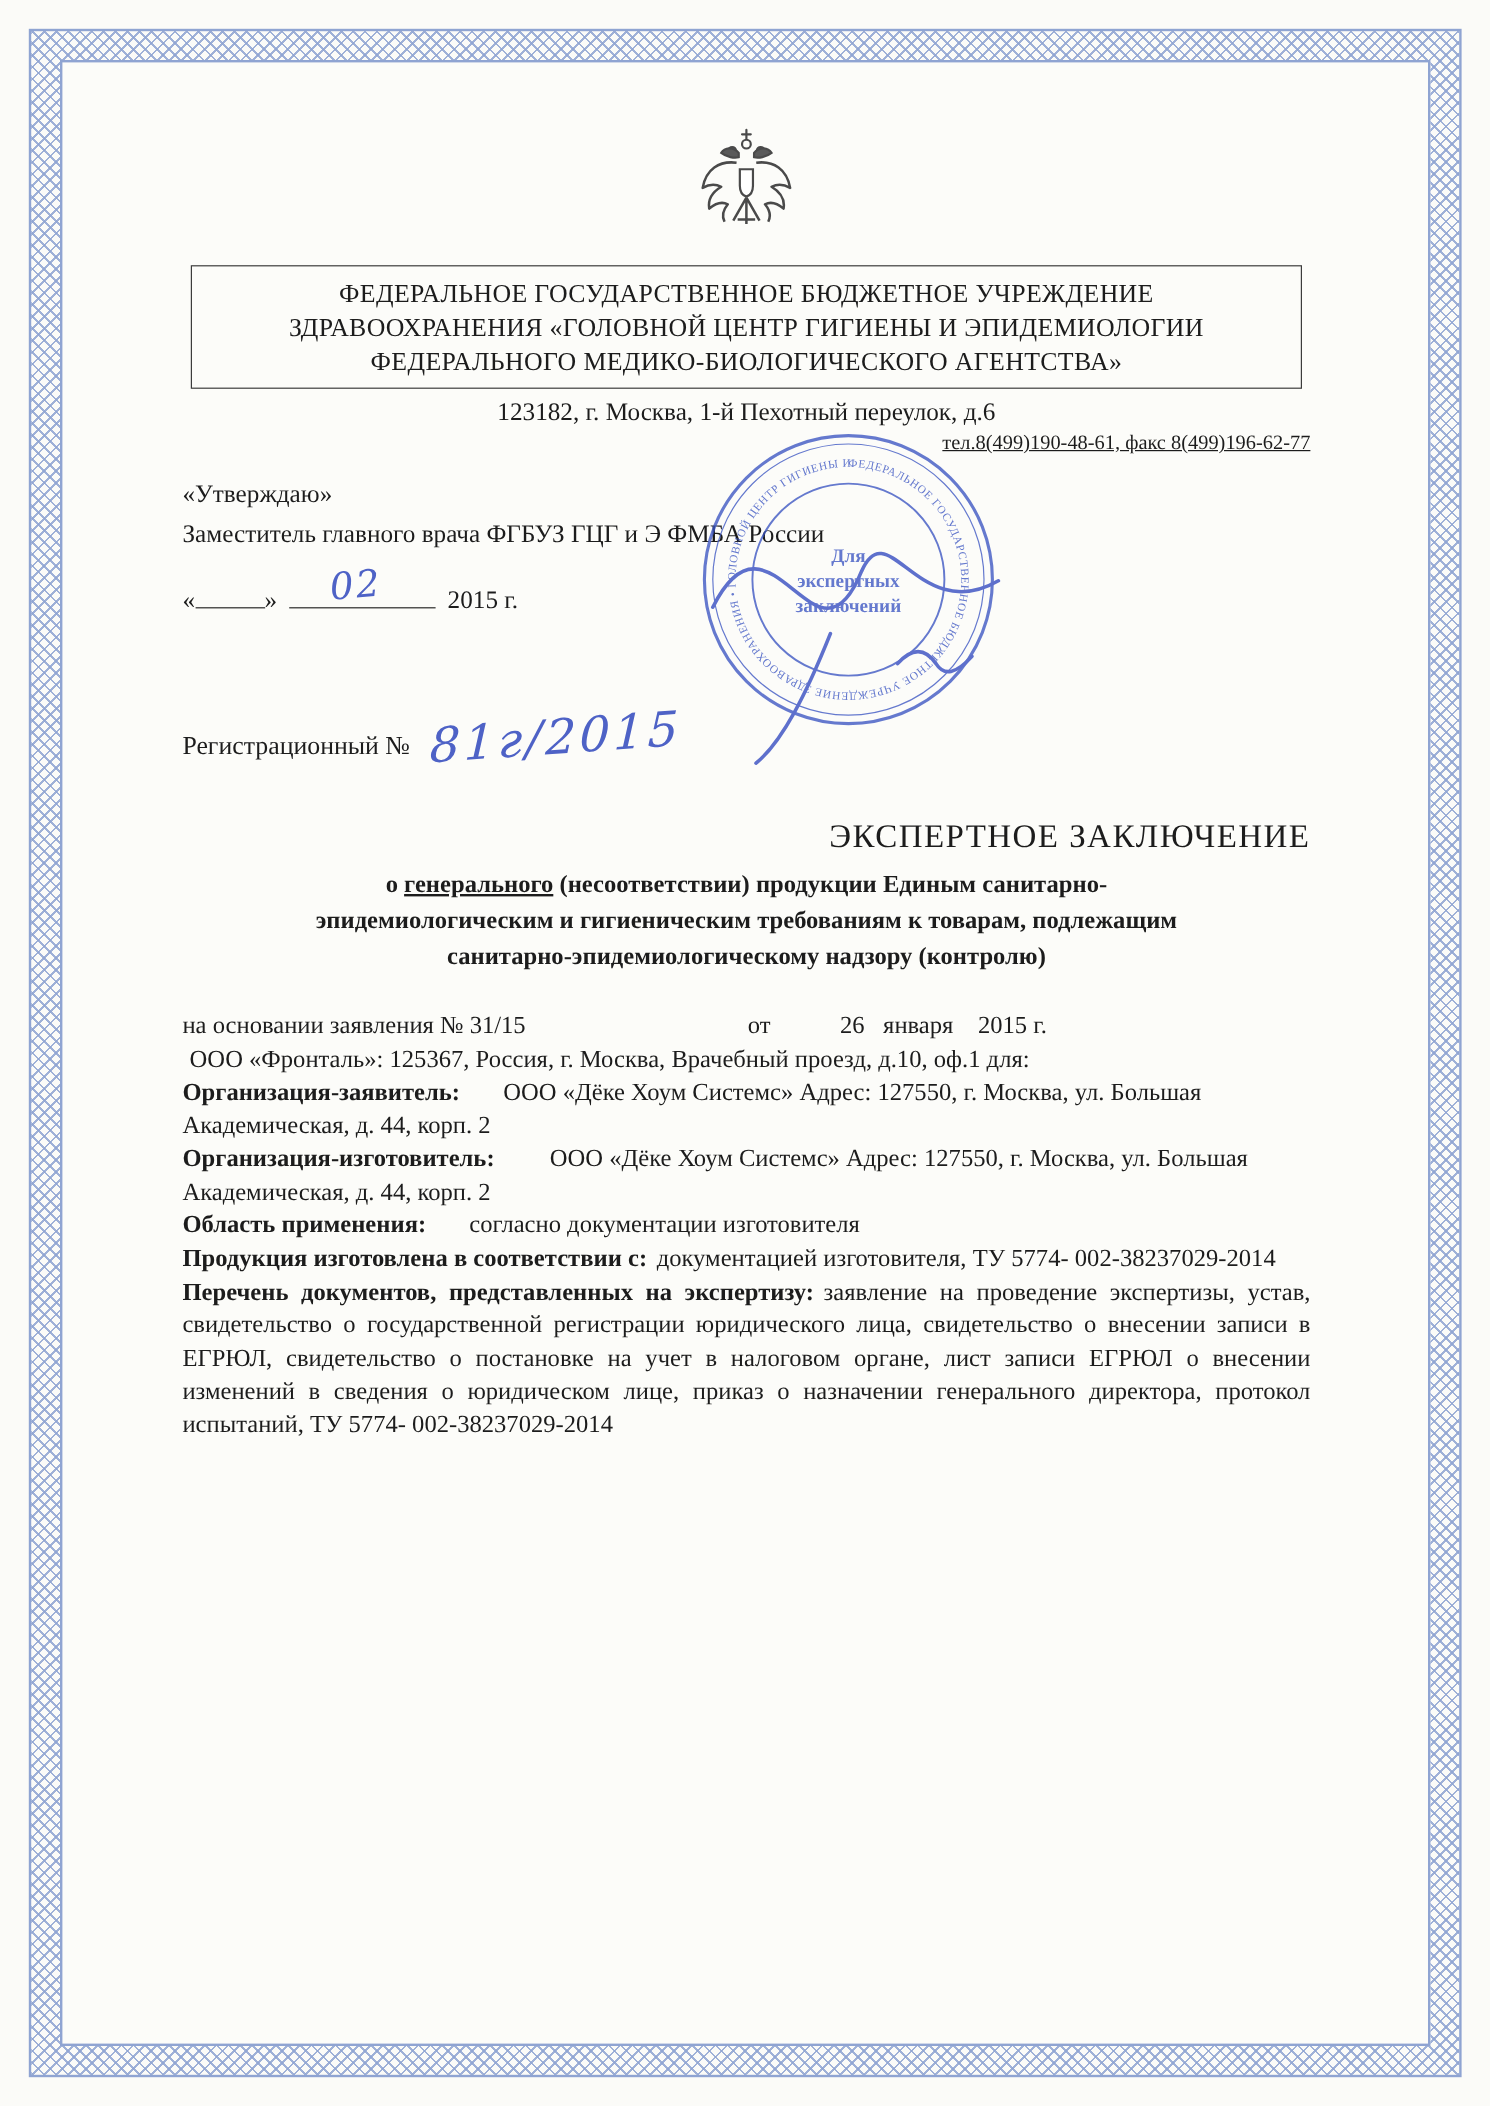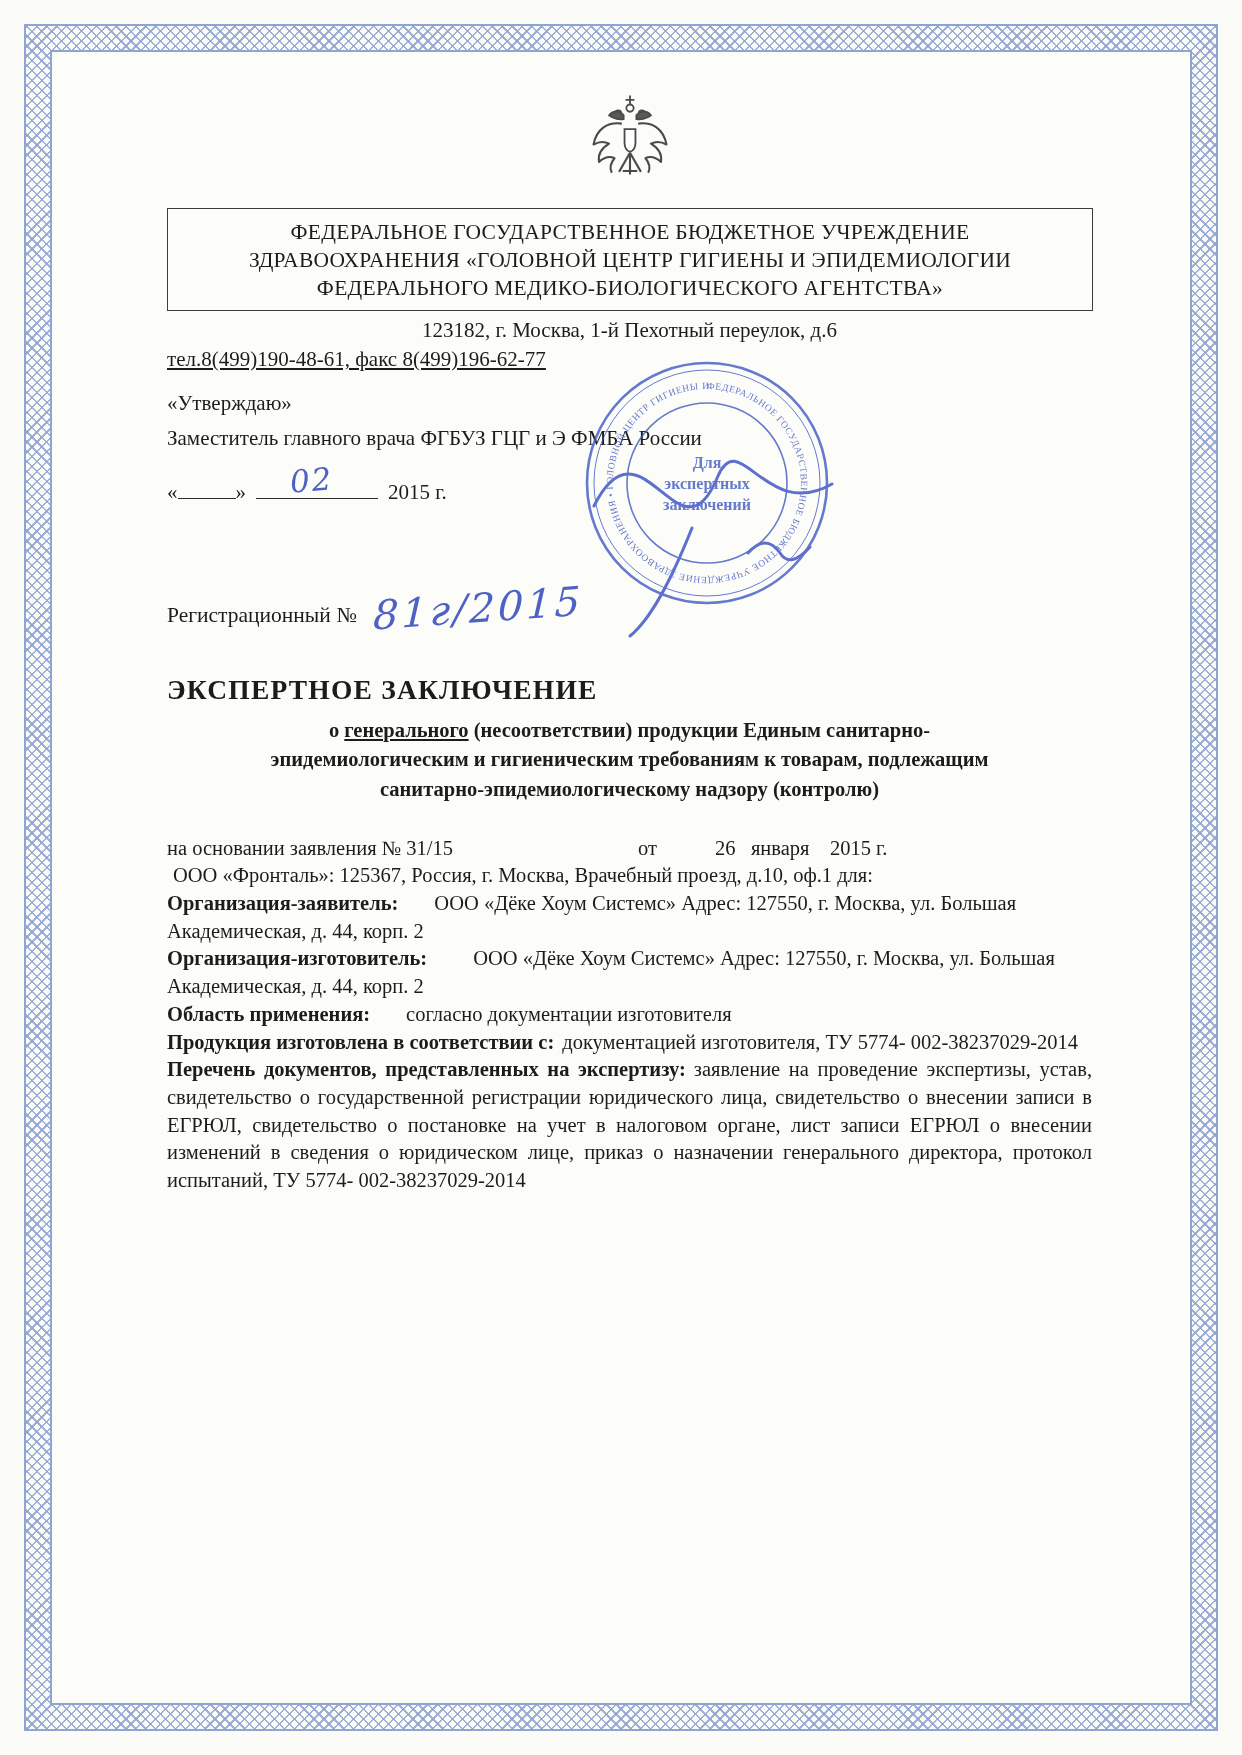--- a/index.html
+++ b/index.html
@@ -20,40 +20,39 @@
       repeating-linear-gradient(-45deg, rgba(143,164,210,.85) 0 1.6px, transparent 1.6px 7px);
     z-index: 0;
   }
   .frame-inner {
     position: absolute; inset: 24px;
     background: #fcfcf9;
     border: 2px solid #8fa4d2;
   }
   .content {
     position: absolute; inset: 52px;
-    padding: 16px 98px 0 100px;
+    padding: 28px 98px 0 100px;
     z-index: 2;
     font-size: 20.5px;
     line-height: 1.35;
-    margin-left: 15px;
   }
   .emblem-row { text-align: center; margin-top: 24px; }
   .emblem { display: inline-block; }
   .org-box {
     margin: 12px auto 0 auto;
     width: 912px;
     border: 1.5px solid #3c3c3c;
     padding: 9px 6px 7px 6px;
     text-align: center;
     font-size: 21.5px;
     line-height: 1.32;
     letter-spacing: .3px;
   }
   .addr { text-align: center; margin-top: 5px; font-size: 21px; }
-  .phone { text-align: left; margin-top: 1px; font-size: 21px; text-decoration: underline; }
+  .phone { text-align: right; margin-top: 1px; font-size: 17px; text-decoration: underline; }
   .approval { margin-top: 16px; padding-right: 86px; font-size: 21px; }
   .approve-word { margin-bottom: 6px; }
   .approve-pos { margin-bottom: 26px; }
   .sig-row { margin-bottom: 18px; }
   .sig-line {
     display: inline-block; width: 288px; height: 20px;
     border-bottom: 1.6px solid #2a2a2a; margin-right: 14px;
   }
   .date-row { position: relative; }
   .blank { display: inline-block; border-bottom: 1.6px solid #2a2a2a; height: 20px; vertical-align: baseline; }
@@ -69,22 +68,22 @@
     position: absolute; left: 34px; top: -18px;
     font-size: 31px; transform: rotate(-5deg); letter-spacing: 2px;
   }
   .reg-row { margin-top: 74px; font-size: 21.5px; }
   .reg-number {
     font-size: 40px; letter-spacing: 3px;
     display: inline-block; margin-left: 16px;
     transform: rotate(-4deg) skewX(-6deg);
   }
   .title {
-    margin-top: 36px; text-align: left;
-    font-weight: bold; font-size: 27.5px; letter-spacing: 1.2px;
+    margin-top: 36px; text-align: right;
+    font-weight: normal; font-size: 27.5px; letter-spacing: 1.2px;
   }
   .subtitle { margin-top: 8px; text-align: center; font-weight: bold; font-size: 20.5px; line-height: 1.45; }
   .u { text-decoration: underline; }
   .basis-row { margin-top: 30px; display: flex; align-items: flex-start; }
   .basis-from { margin-left: 185px; }
   .basis-date { margin-left: 58px; white-space: pre-wrap; }
   p.para { margin: 0; }
   .frontal { margin-top: 26px; padding-left: 6px; }
   .field { margin-top: 27px; }
   .b { font-weight: bold; }

